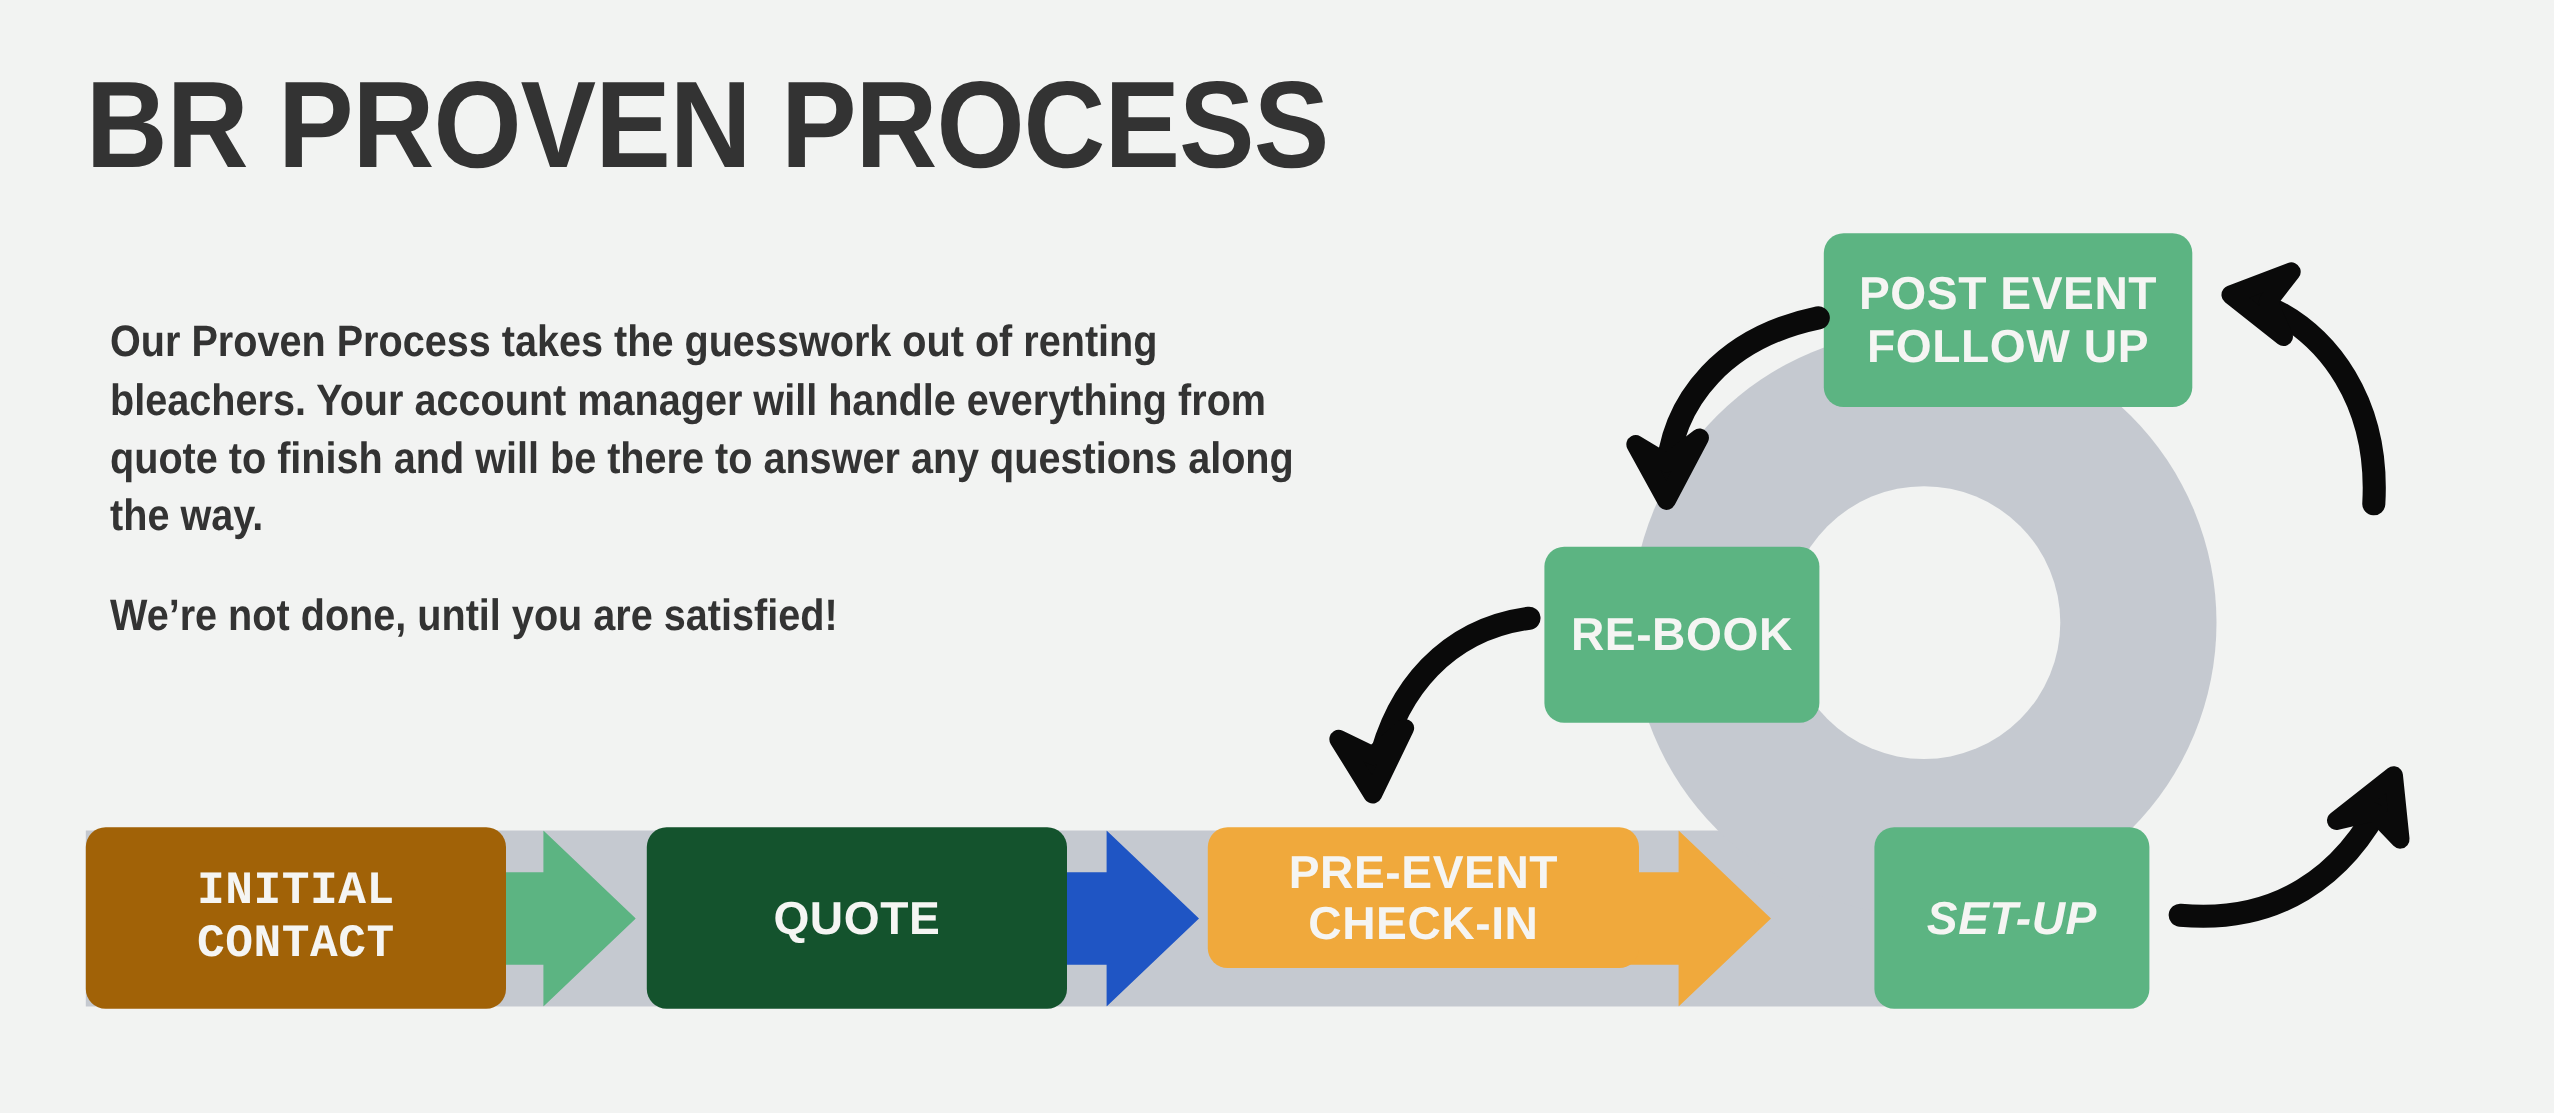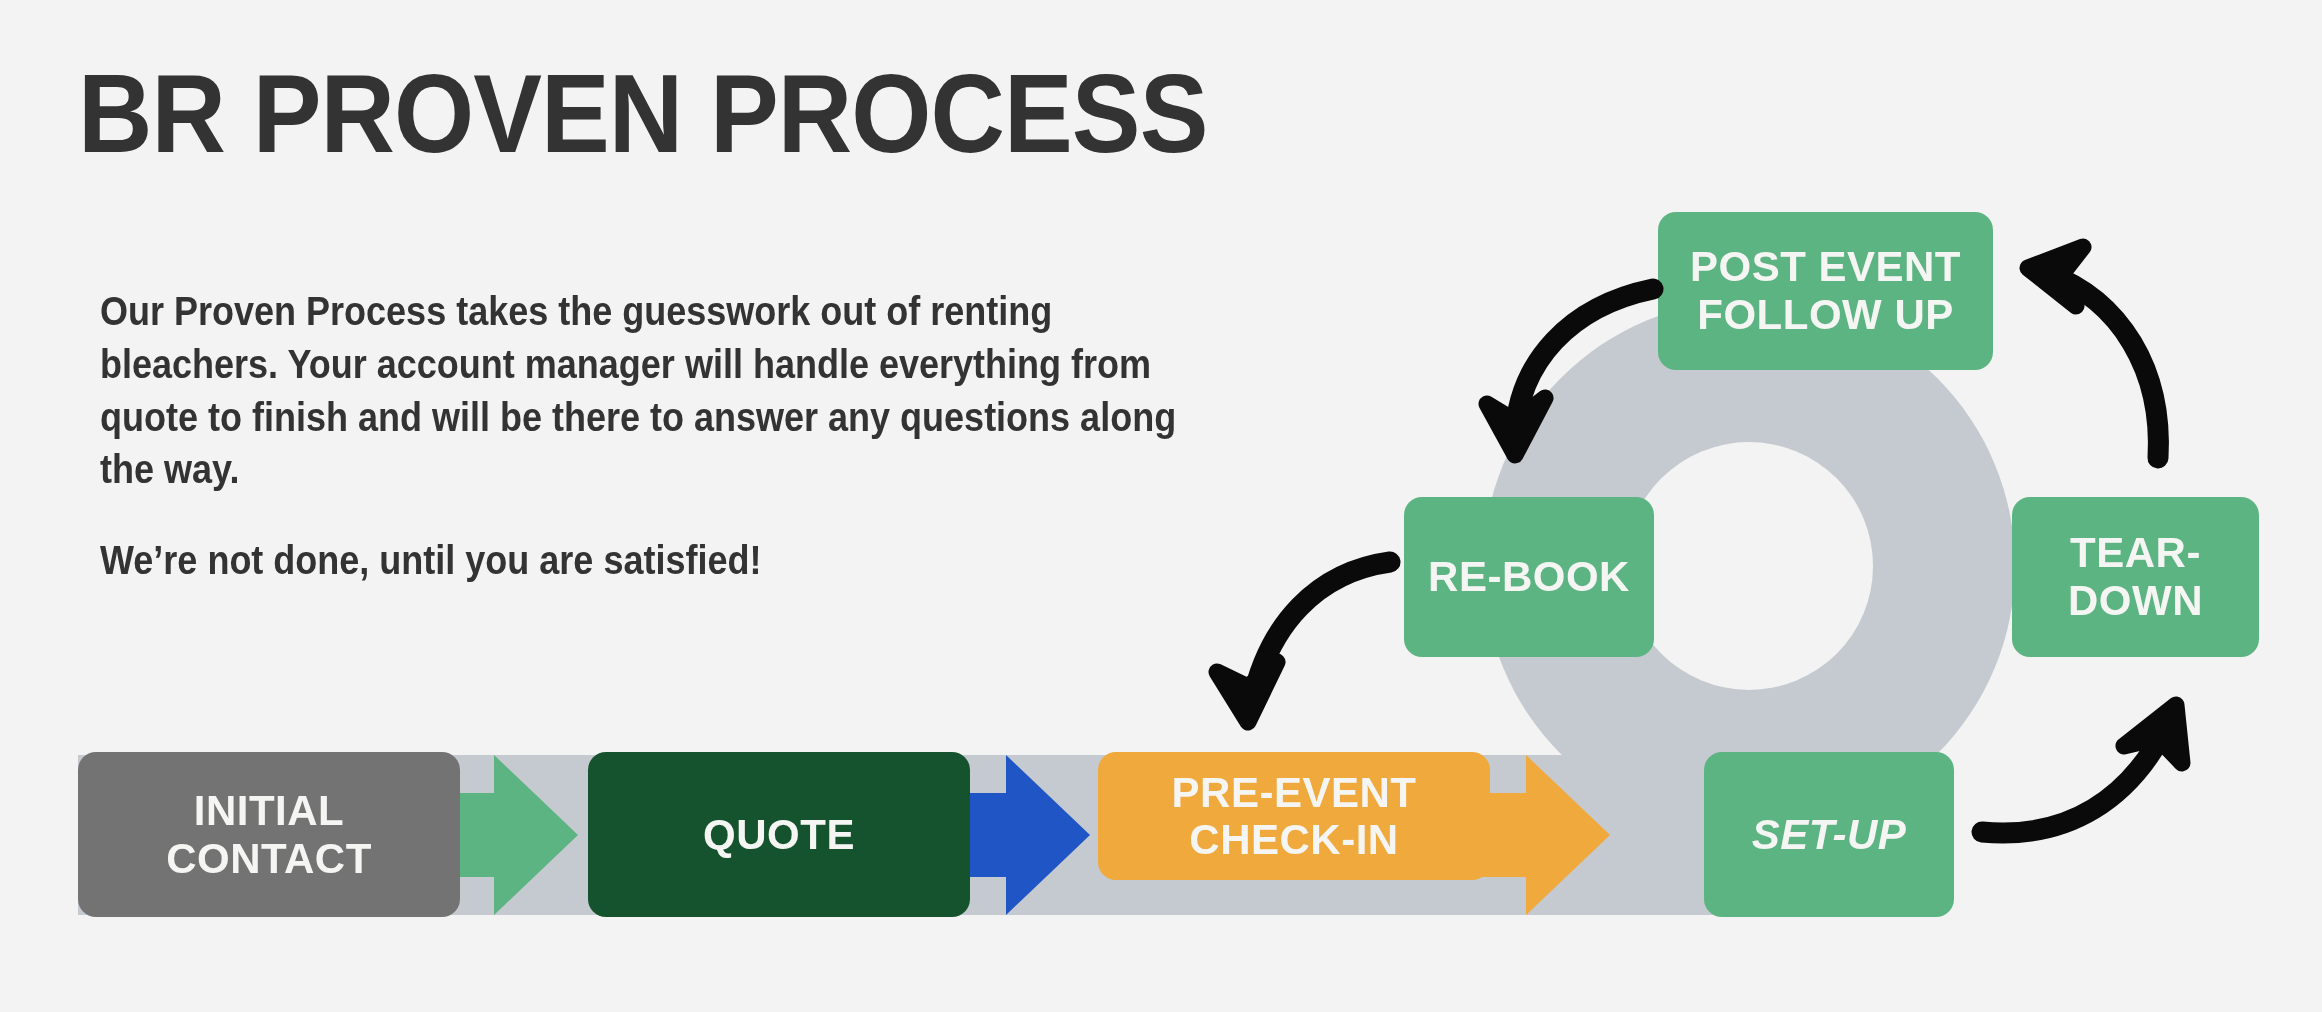--- a/index.html
+++ b/index.html
@@ -108,21 +108,21 @@
   <svg class="chev" style="left:448px;top:755px;" width="130" height="160">
     <polygon points="0,38 0,122 46,122 46,160 130,80 46,0 46,38" fill="#5cb482"></polygon>
   </svg>
   <svg class="chev" style="left:960px;top:755px;" width="130" height="160">
     <polygon points="0,38 0,122 46,122 46,160 130,80 46,0 46,38" fill="#1f55c4"></polygon>
   </svg>
   <svg class="chev" style="left:1480px;top:755px;" width="130" height="160">
     <polygon points="0,38 0,122 46,122 46,160 130,80 46,0 46,38" fill="#f0a93c"></polygon>
   </svg>
 
-  <div class="step" style="left: 78px; top: 752px; width: 382px; height: 165px; font-size: 42px; background: #737373; color: rgb(245, 245, 243);">
+  <div class="step" style="left: 78px; top: 752px; width: 382px; height: 165px; font-size: 42px; background: #a16207; color: rgb(245, 245, 243); font-family: Liberation Mono, monospace;">
     <span>
       <span>INITIAL</span><br>
       <span>CONTACT</span>
     </span>
   </div>
 
   <div class="step" style="left: 588px; top: 752px; width: 382px; height: 165px; font-size: 42px; background: #14532d; color: rgb(245, 245, 243);">
     <span>QUOTE</span>
   </div>
 
@@ -137,26 +137,20 @@
     <span>
       <span>POST EVENT</span><br>
       <span>FOLLOW UP</span>
     </span>
   </div>
 
   <div class="cyc" style="left: 1404px; top: 497px; width: 250px; height: 160px; font-size: 42px; background: rgb(92, 180, 130); color: rgb(245, 245, 243);">
     <span>RE-BOOK</span>
   </div>
 
-  <div class="cyc" style="left: 2012px; top: 497px; width: 247px; height: 160px; font-size: 42px; background: rgb(92, 180, 130); color: rgb(245, 245, 243);">
-    <span>
-      <span>TEAR-</span><br>
-      <span>DOWN</span>
-    </span>
-  </div>
 
   <div class="cyc" style="left: 1704px; top: 752px; width: 250px; height: 165px; font-size: 42px; background: rgb(92, 180, 130); color: rgb(245, 245, 243); font-style: italic;">
     <span>SET-UP</span>
   </div>
 
   <svg class="arrows" viewBox="0 0 2322 1012">
     <g id="arrowset" fill="none" stroke-linecap="round">
 
       <g>
         <path d="M1653,289 C1571,306 1518,361 1515,437" stroke-width="21" stroke="#0a0a0a"></path>

